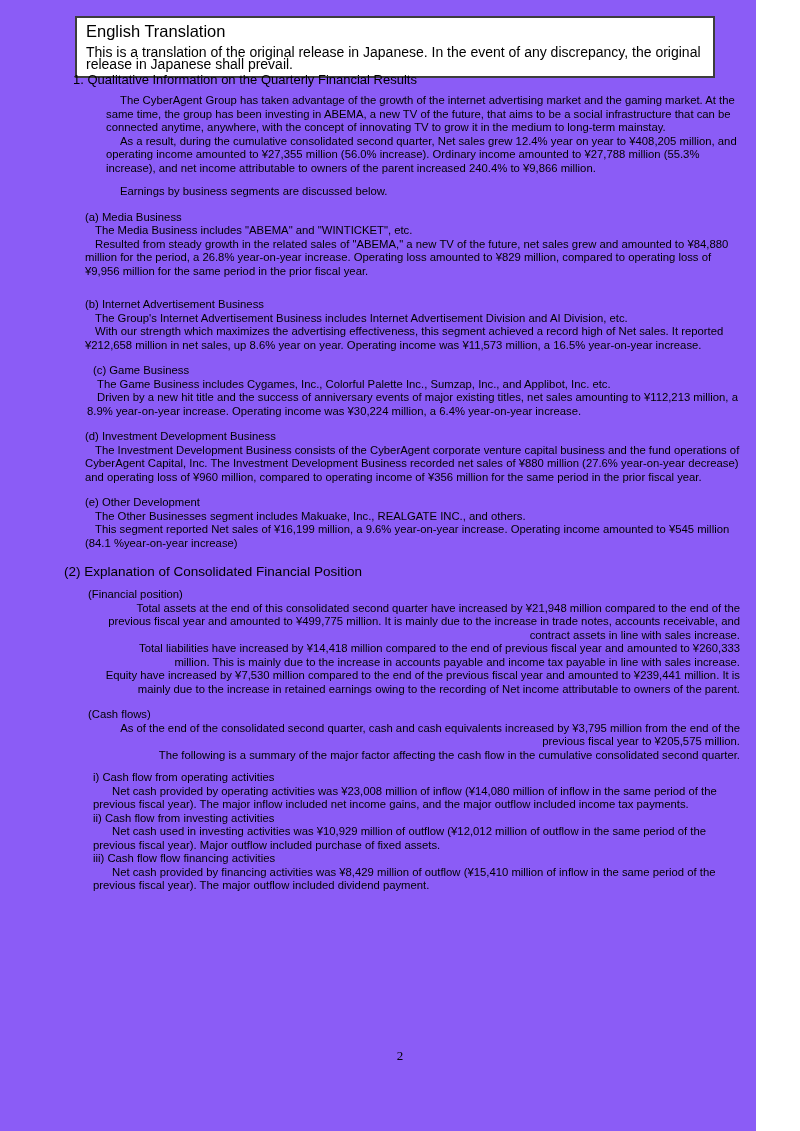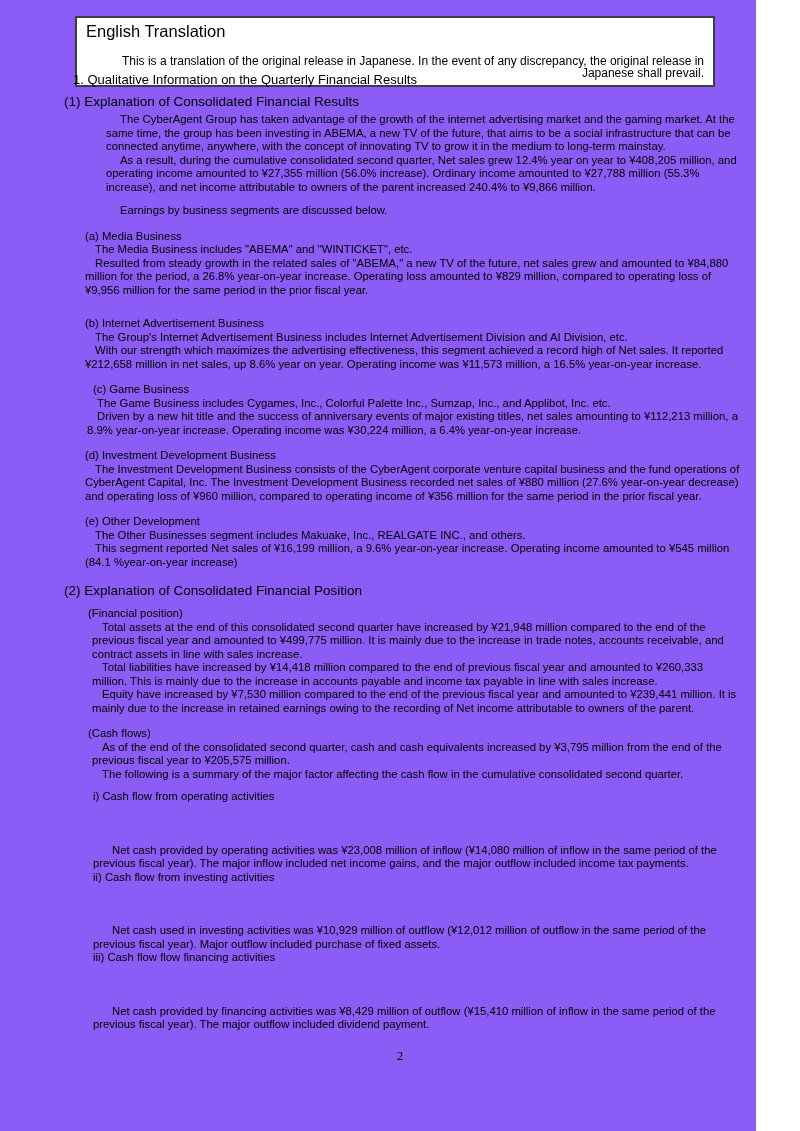--- a/index.html
+++ b/index.html
@@ -15,47 +15,47 @@
     background:#8b5cf6;
     overflow:hidden;
   }
   .t-box {
     position:absolute; left:75px; top:16px; width:640px;
     border:2px solid #3d3d3d;
     padding:3px 9px 6px 9px;
     background:#fff;
   }
   .t-title { font-size:16.5px; line-height:21px; }
-  .t-note  { font-size:12px;  line-height:12px; margin-top:13px;text-align:right; }
+  .t-note  { font-size:14px;  line-height:12px; margin-top:4px; }
 
   .content { position:absolute; left:64px; top:72px; width:676px; }
 
   .h-main { font-size:13px; line-height:16px; margin-left:9px; margin-bottom:6px; }
   .h-sub  { font-size:13.5px; line-height:16px; margin-bottom:3px; }
   .h-sub2 { font-size:13.5px; line-height:16px; margin-top:14px; margin-bottom:6px; }
 
   .body { font-size:11.3px; line-height:13.5px; }
 
   .p-main { margin-left:42px; text-indent:14px; }
   .mt-sm  { margin-top:10px; }
 
   .seg { margin-top:12px; }
   .seg.gap-lg { margin-top:20px; }
   .seg-label { margin-left:21px; }
   .seg.c-indent .seg-label { margin-left:29px; }
   .seg-p { margin-left:21px; text-indent:10px; }
   .seg.c-indent .seg-p { margin-left:23px; }
 
   .sub-head { margin-left:24px; margin-top:8px; }
-  .sub-p { margin-left:28px; text-indent:10px; }
+  .sub-p { margin-left:28px; text-indent:10px;text-align:right; }
   .sub-block { margin-top:12px; }
 
   .cf-items { margin-top:9px; }
   .cf-label { margin-left:29px; }
-  .cf-p { margin-left:29px; text-indent:19px;margin-top:40px; }
+  .cf-p { margin-left:29px; text-indent:19px; }
 
   .page-number {
     position:absolute; left:0; top:1048px; width:800px;
     text-align:center;
     font-family:"Liberation Serif", "DejaVu Serif", serif;
     font-size:13px;
   }
 </style>
 </head>
 <body>
@@ -64,21 +64,20 @@
 
   <div class="t-box">
     <div class="t-title">English Translation</div>
     <div class="t-note">This is a translation of the original release in Japanese. In the event of any discrepancy, the original release in Japanese shall prevail.</div>
   </div>
 
   <div class="content">
 
     <div class="h-main">1. Qualitative Information on the Quarterly Financial Results</div>
 
-    <div class="h-sub">(1) Explanation of Consolidated Financial Results</div>
     <p class="body p-main">The CyberAgent Group has taken advantage of the growth of the internet advertising market and the gaming market. At the same time, the group has been investing in ABEMA, a new TV of the future, that aims to be a social infrastructure that can be connected anytime, anywhere, with the concept of innovating TV to grow it in the medium to long-term mainstay.</p>
     <p class="body p-main">As a result, during the cumulative consolidated second quarter, Net sales grew 12.4% year on year to ¥408,205 million, and operating income amounted to ¥27,355 million (56.0% increase). Ordinary income amounted to ¥27,788 million (55.3% increase), and net income attributable to owners of the parent increased 240.4% to ¥9,866 million.</p>
     <p class="body p-main mt-sm">Earnings by business segments are discussed below.</p>
 
     <section class="seg">
       <div class="body seg-label">(a) Media Business</div>
       <p class="body seg-p">The Media Business includes "ABEMA" and "WINTICKET", etc.</p>
       <p class="body seg-p">Resulted from steady growth in the related sales of "ABEMA," a new TV of the future, net sales grew and amounted to ¥84,880 million for the period, a 26.8% year-on-year increase. Operating loss amounted to ¥829 million, compared to operating loss of ¥9,956 million for the same period in the prior fiscal year.</p>
     </section>
 

